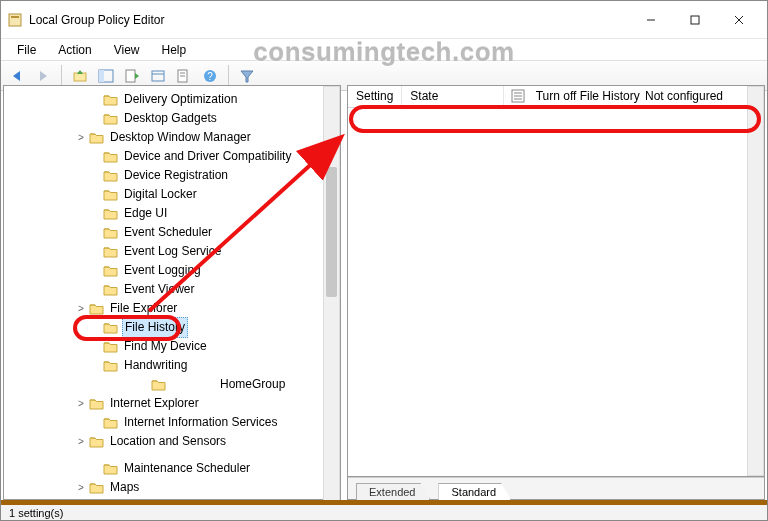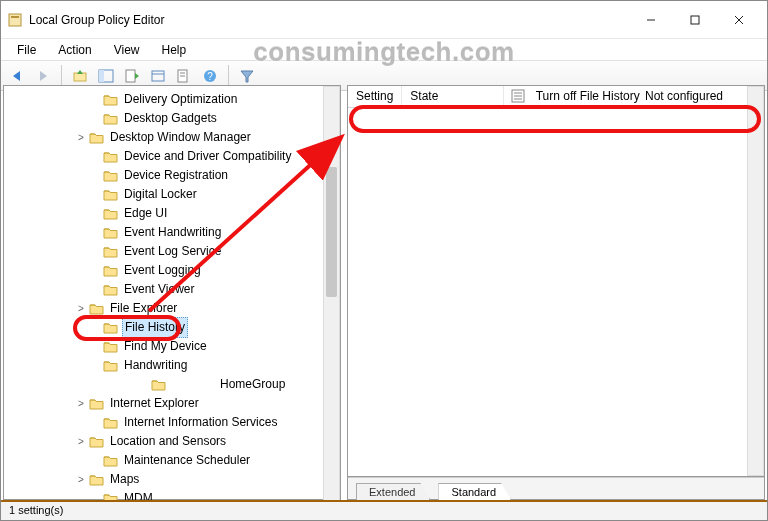--- a/index.html
+++ b/index.html
@@ -165,21 +165,21 @@
     clip-path: polygon(0 0, calc(100% - 10px) 0, 100% 100%, 0 100%);
     margin-right: -4px;
   }
   .tab.inactive { background: #f2f2f2; color: #333; }
   .tab.active { z-index: 2; background:#fff; }
   .statusbar {
     position: absolute;
     left: 0; right: 0; bottom: 0;
     height: 20px;
     background: #f3f3f3;
-    border-top: 2px solid #a16207;
+    border-top: 5px solid #a16207;
     padding: 2px 8px;
     font-size: 11px;
   }
   .left-body {
     flex: 1; display: flex;
   }
   svg { display: block; }
   .watermark {
     position: absolute;
     top: 36px;
@@ -376,21 +376,21 @@
               <span class="label-span">Edge UI</span>
             </li>
             <li class="tree-row" style="padding-left: 80px;">
               <span class="twisty"></span>
               <span class="folder">
                 <svg width="15" height="13">
                   <path d="M1 3 h5 l1.5 1.5 H14 V12 H1 Z" fill="#fce291" stroke="#caa93e"></path>
                   <path d="M1 3 h5 l1.5 1.5 H14" fill="none" stroke="#caa93e"></path>
                 </svg>
               </span>
-              <span class="label-span">Event Handwriting</span>
+              <span class="label-span">Event Scheduler</span>
             </li>
             <li class="tree-row" style="padding-left: 80px;">
               <span class="twisty"></span>
               <span class="folder">
                 <svg width="15" height="13">
                   <path d="M1 3 h5 l1.5 1.5 H14 V12 H1 Z" fill="#fce291" stroke="#caa93e"></path>
                   <path d="M1 3 h5 l1.5 1.5 H14" fill="none" stroke="#caa93e"></path>
                 </svg>
               </span>
               <span class="label-span">Event Log Service</span>
@@ -488,21 +488,21 @@
             <li class="tree-row" style="padding-left: 66px;">
               <span class="twisty">&gt;</span>
               <span class="folder">
                 <svg width="15" height="13">
                   <path d="M1 3 h5 l1.5 1.5 H14 V12 H1 Z" fill="#fce291" stroke="#caa93e"></path>
                   <path d="M1 3 h5 l1.5 1.5 H14" fill="none" stroke="#caa93e"></path>
                 </svg>
               </span>
               <span class="label-span">Location and Sensors</span>
             </li>
-            <li class="tree-row" style="padding-left: 80px;">
+            <li class="tree-row" style="padding-left: 80px; margin-top: 8px;">
               <span class="twisty"></span>
               <span class="folder">
                 <svg width="15" height="13">
                   <path d="M1 3 h5 l1.5 1.5 H14 V12 H1 Z" fill="#fce291" stroke="#caa93e"></path>
                   <path d="M1 3 h5 l1.5 1.5 H14" fill="none" stroke="#caa93e"></path>
                 </svg>
               </span>
               <span class="label-span">Maintenance Scheduler</span>
             </li>
             <li class="tree-row" style="padding-left: 66px;">

